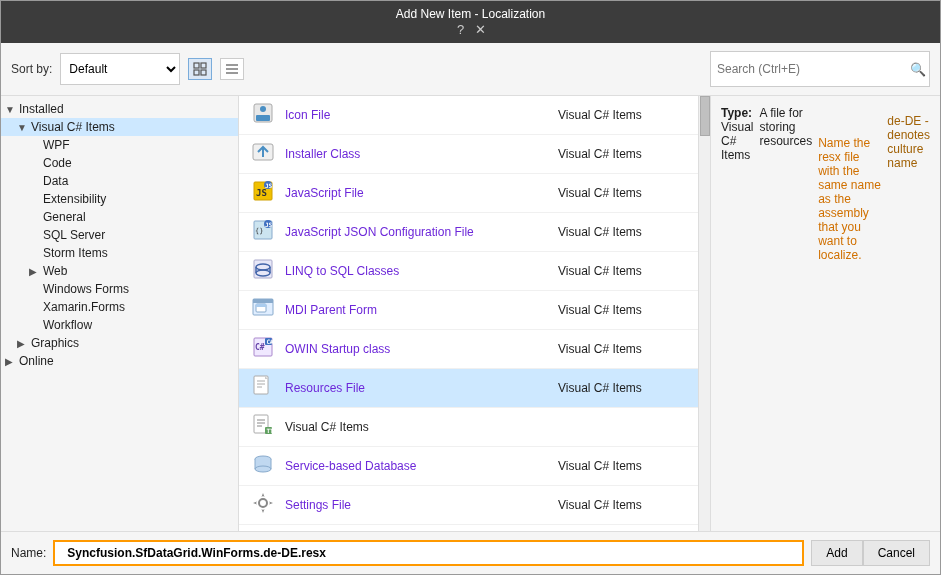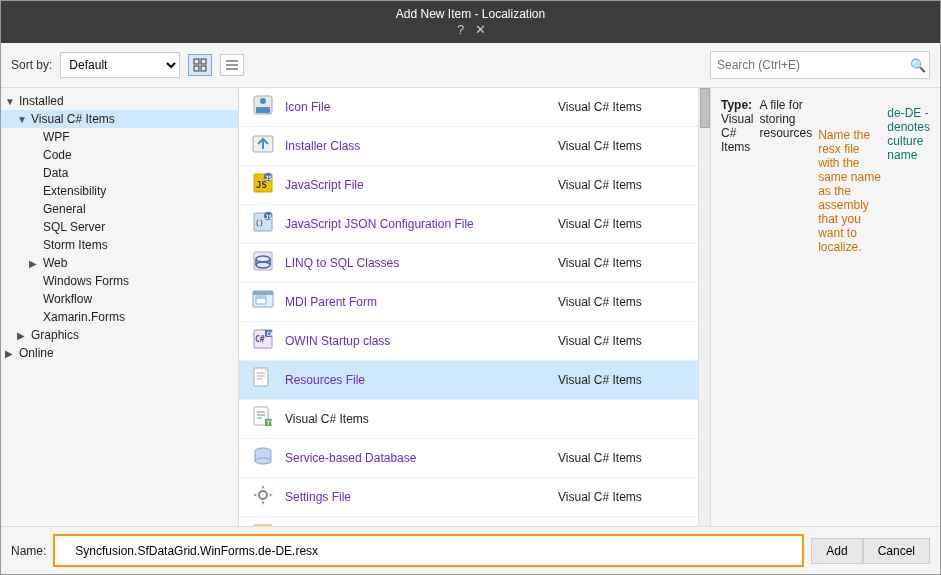--- a/index.html
+++ b/index.html
@@ -55,21 +55,21 @@
       align-items: center;
       gap: 8px;
       border-bottom: 1px solid #ddd;
     }
     .toolbar-label {
       font-size: 12px;
       color: #333;
     }
     .sort-select {
       width: 120px;
-      height: 26px;
+      height: 32px;
       border: 1px solid #ccc;
       background: #fff;
       font-size: 12px;
       padding: 0 4px;
     }
     .view-btn {
       width: 24px;
       height: 22px;
       border: 1px solid #ccc;
       background: #fff;
@@ -78,21 +78,21 @@
       align-items: center;
       justify-content: center;
       font-size: 13px;
     }
     .view-btn.active { background: #dce8f5; border-color: #7aacdb; }
     .search-box {
       margin-left: auto;
       display: flex;
       border: 1px solid #ccc;
       background: #fff;
-      height: 28px;
+      height: 36px;
       width: 220px;
     }
     .search-input {
       border: none;
       outline: none;
       font-size: 12px;
       padding: 0 6px;
       flex: 1;
       height: 100%;
     }
@@ -195,43 +195,44 @@
       font-size: 12px;
       color: #1e1e1e;
     }
     .right-orange {
       font-size: 12px;
       color: #d07000;
       margin-top: 30px;
     }
     .right-orange2 {
       font-size: 12px;
-      color: #0f766e;
+      color: #a16207;
       margin-top: 8px;
     }
     .bottom-bar {
       background: #f5f5f5;
       border-top: 1px solid #ddd;
       padding: 8px 10px;
       display: flex;
       align-items: center;
       gap: 8px;
     }
     .name-label {
       font-size: 12px;
       color: #1e1e1e;
       font-weight: 500;
     }
     .name-input {
       flex: 1;
-      height: 31px;
+      height: 24px;
       border: 1px solid #f90;
       outline: 1px solid #f90;
       font-size: 12px;
-      padding: 0 20px;
+      padding: 0 12px;
+      font-weight: bold;
     }
     .action-btns {
       display: flex;
       gap: 0;
     }
     .btn-add, .btn-cancel {
       height: 26px;
       padding: 0 14px;
       font-size: 12px;
       cursor: pointer;
@@ -337,25 +338,25 @@
       <div class="tree-item tree-indent-2">
         <span class="tree-arrow">▶</span>
         <span>Web</span>
       </div>
       <div class="tree-item tree-indent-2">
         <span class="tree-arrow"></span>
         <span>Windows Forms</span>
       </div>
       <div class="tree-item tree-indent-2">
         <span class="tree-arrow"></span>
+        <span>Xamarin.Forms</span>
+      </div>
+      <div class="tree-item tree-indent-2">
+        <span class="tree-arrow"></span>
         <span>Workflow</span>
-      </div>
-      <div class="tree-item tree-indent-2">
-        <span class="tree-arrow"></span>
-        <span>Xamarin.Forms</span>
       </div>
       <div class="tree-item tree-indent-1">
         <span class="tree-arrow">▶</span>
         <span>Graphics</span>
       </div>
       <div class="tree-item">
         <span class="tree-arrow">▶</span>
         <span>Online</span>
       </div>
     </div>

